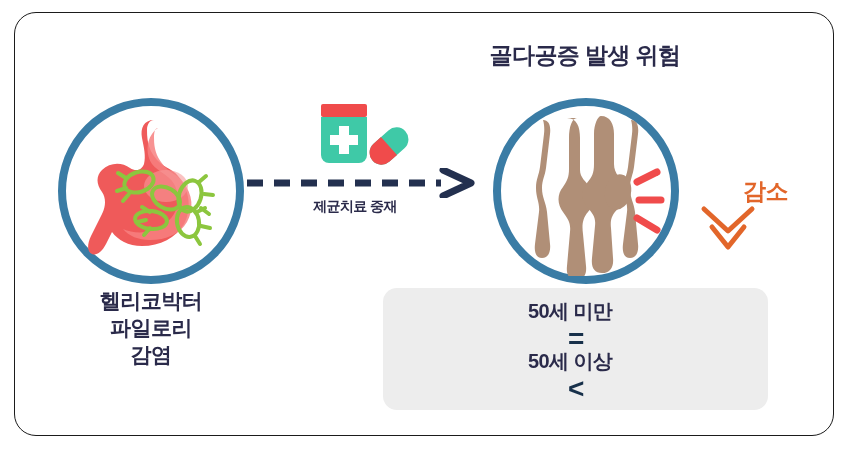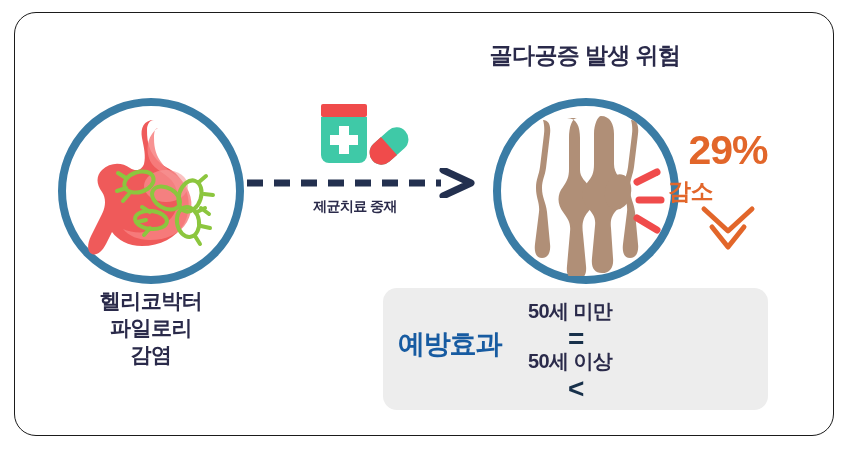--- a/index.html
+++ b/index.html
@@ -78,21 +78,21 @@
     left: 668px; top: 127px; width: 120px;
     text-align: center;
     color: #e2662a;
     font-weight: bold;
     font-size: 41px;
     letter-spacing: -1px;
   }
   #stat-word {
     position: absolute;
     left: 668px; top: 176px; width: 120px;
-    text-align: left;
+    text-align: right;
     color: #e2662a;
     font-weight: bold;
     font-size: 23px;
     letter-spacing: -0.5px;
   }
   #stat-chevrons { position: absolute; left: 692px; top: 203px; width: 72px; height: 50px; }
 
   
   #effect-panel {
     position: absolute;
@@ -212,30 +212,28 @@
         <ellipse cx="117" cy="86" rx="13" ry="18" transform="rotate(12 117 86)"></ellipse>
       </g>
       <g stroke="#f04b4b" stroke-width="7" stroke-linecap="round">
         <line x1="136" y1="76" x2="156" y2="66"></line>
         <line x1="138" y1="94" x2="160" y2="94"></line>
         <line x1="136" y1="112" x2="156" y2="124"></line>
       </g>
     </svg>
   </div>
 
-  <div id="stat-percent">29%</div>
   <div id="stat-word">감소</div>
   <svg id="stat-chevrons" width="72" height="50" viewBox="0 0 72 50">
     <path d="M12 6 L36 28 L60 6" fill="none" stroke="#e2662a" stroke-width="5" stroke-linecap="round" stroke-linejoin="round"></path>
     <path d="M20 24 L36 44 L52 24" fill="none" stroke="#e2662a" stroke-width="5" stroke-linecap="round" stroke-linejoin="round"></path>
   </svg>
 
   <div id="effect-panel"></div>
 
-  <div id="effect-title">예방효과</div>
 
   <div class="effect-row" id="effect-row-0">
     <span class="row-label">50세 미만</span>
     <svg class="gender-svg" width="34" height="40" viewBox="0 0 34 40">
       <circle cx="14" cy="26" r="10" fill="none" stroke="#1b87b5" stroke-width="5"></circle>
       <line x1="21" y1="19" x2="30" y2="10" stroke="#1b87b5" stroke-width="5" stroke-linecap="round"></line>
       <path d="M31 4 L32 15 L21 14 Z" fill="#1b87b5"></path>
     </svg>
     <span class="comparator">=</span>
     <svg class="gender-svg" width="30" height="42" viewBox="0 0 30 42">

